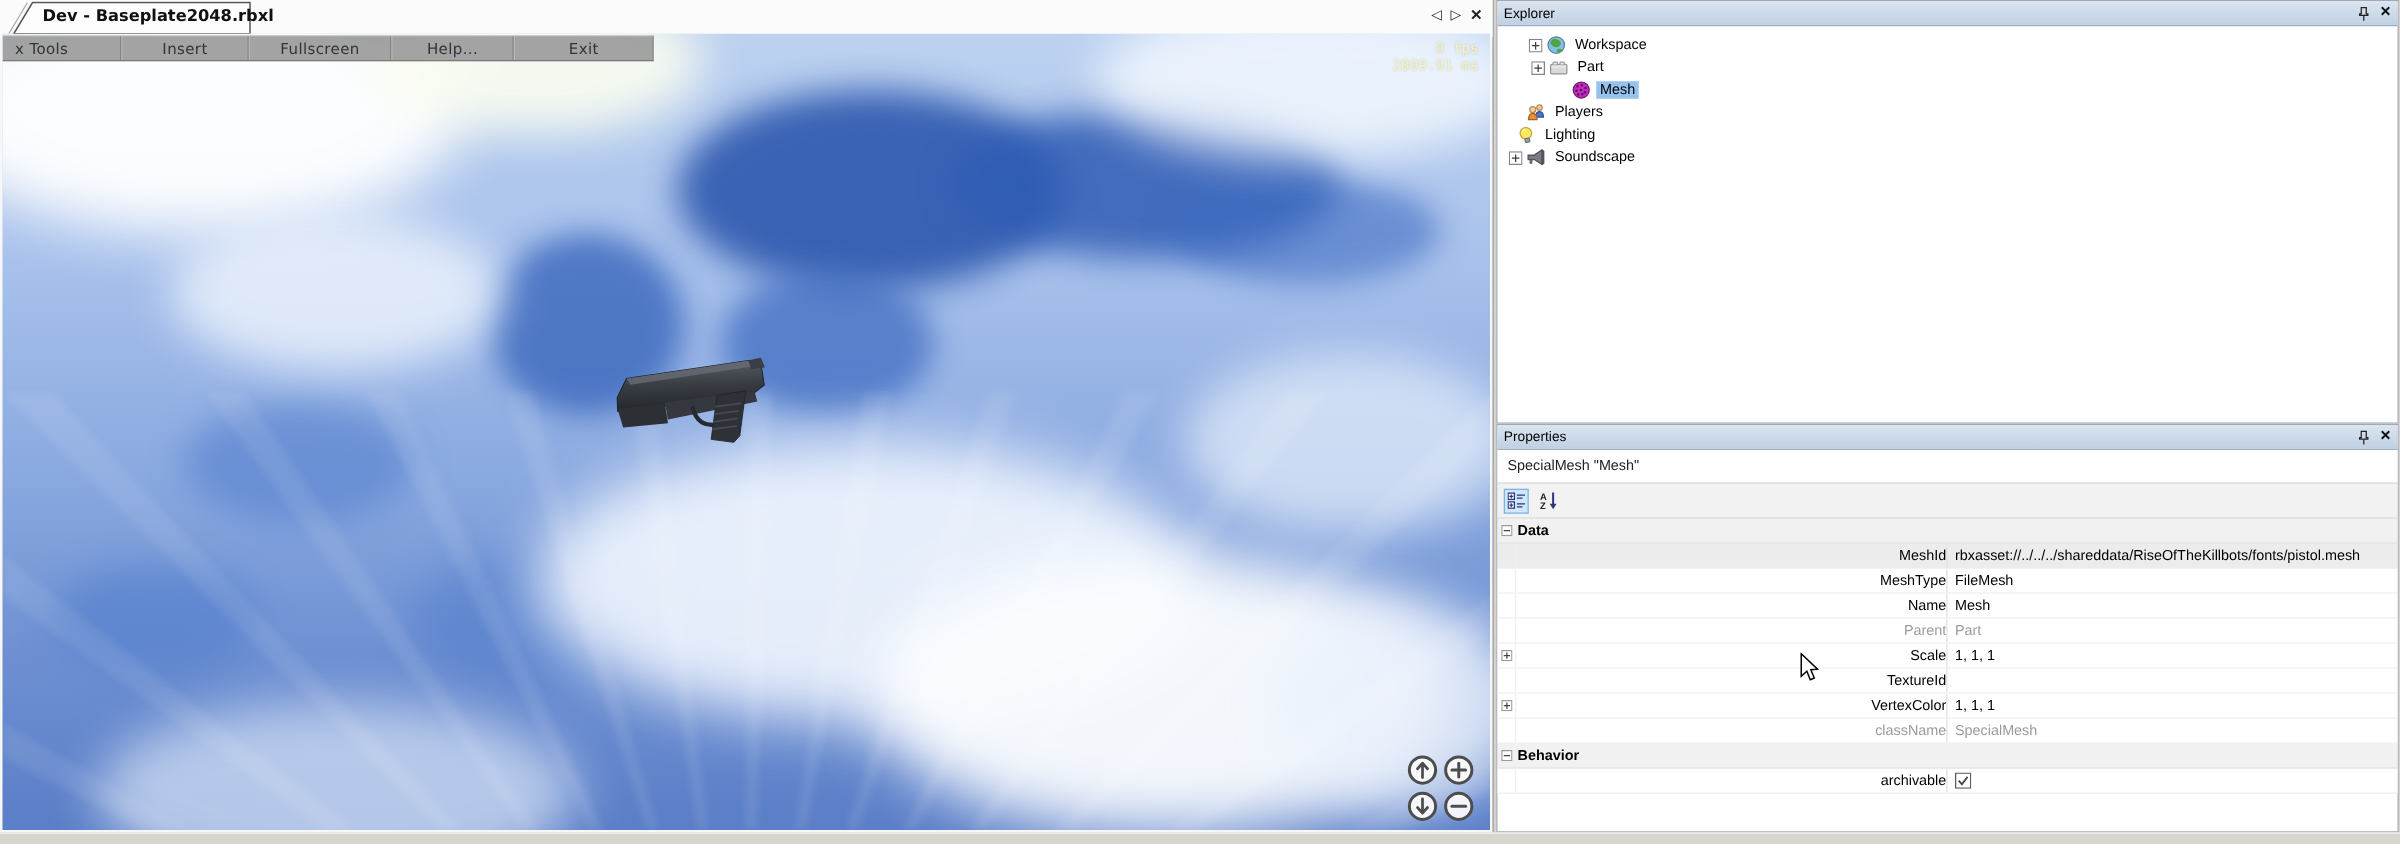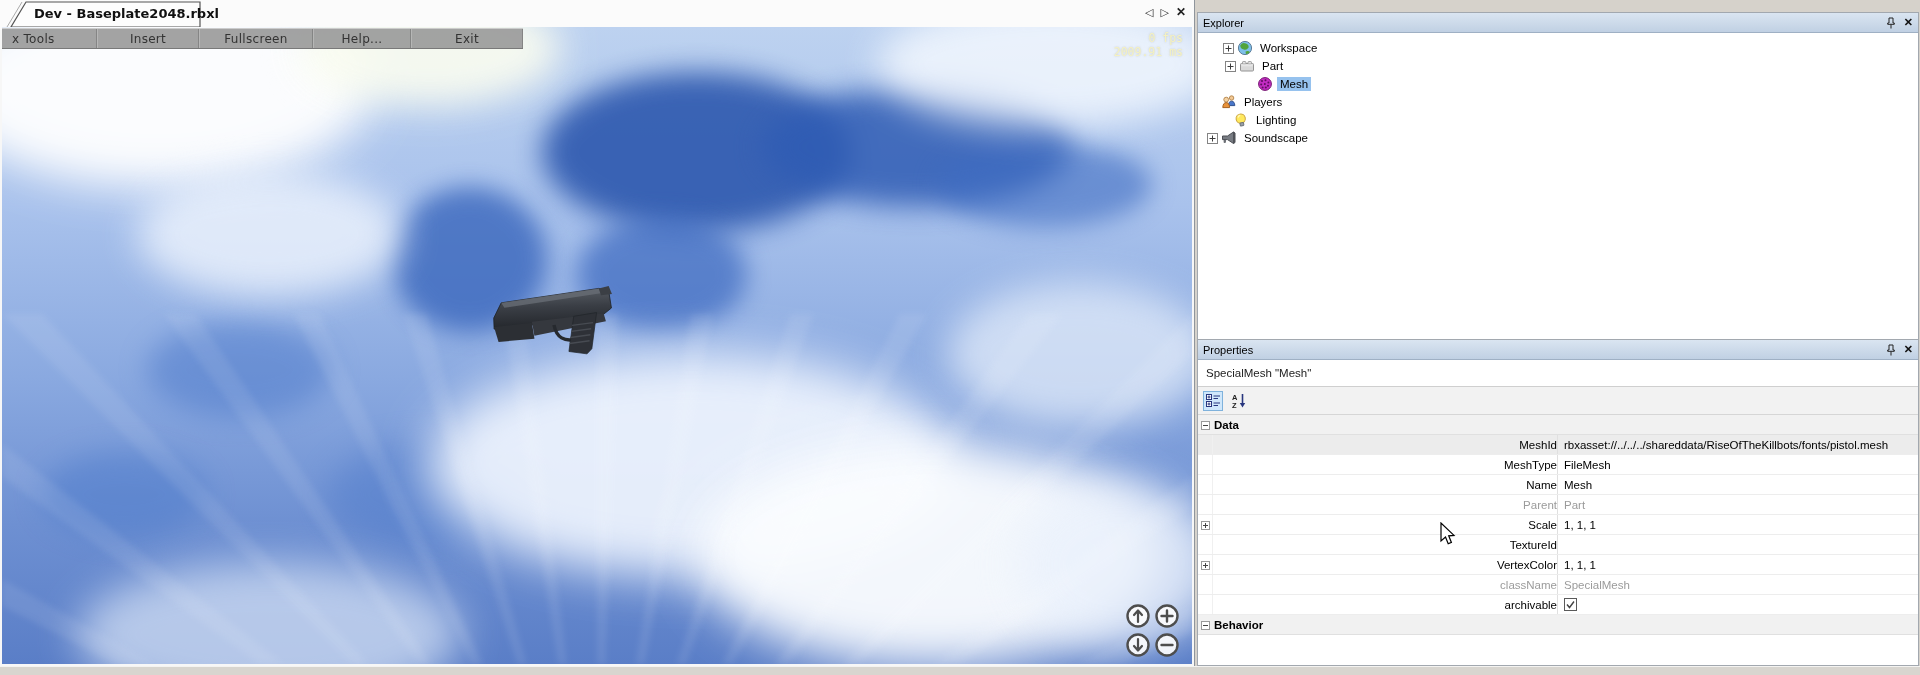--- a/index.html
+++ b/index.html
@@ -34,21 +34,21 @@
   .menu-item:first-child{border-left:none;justify-content:flex-start;padding-left:10px;text-align:center;}
   
   .fps-box{position:absolute;right:9px;top:4px;text-align:right;color:#f6f2c0;
     font-family:"DejaVu Sans Mono",monospace;font-size:11.5px;line-height:14px;text-shadow:0 0 2px rgba(120,120,90,.35);}
   
   .view-controls{position:absolute;right:12px;bottom:6px;display:grid;grid-template-columns:26px 26px;grid-auto-rows:26px;gap:3px;}
   .circle-btn{width:26px;height:26px;cursor:pointer;}
 
   
   .panel{position:absolute;background:#fff;border:1px solid #a2a8af;box-sizing:border-box;}
-  .explorer{left:1197px;top:12px;width:722px;height:339px;}
+  .explorer{left:1197px;top:0;width:722px;height:339px;}
   .properties{left:1197px;top:339px;width:722px;height:327px;}
   .panel-header{height:19px;display:flex;align-items:center;padding:0 5px;
     background:linear-gradient(#dae5f1,#c0d0e3);border-bottom:1px solid #9fb0c4;}
   .panel-title{font-size:11px;color:#000;flex:1;}
   .panel-btns{display:flex;gap:8px;align-items:center;}
   .pin-icon svg{display:block;}
   .close-icon{font-size:11px;font-weight:bold;color:#111;line-height:11px;cursor:pointer;}
 
   
   .tree{padding-top:6px;}
@@ -250,21 +250,21 @@
           <span class="ticon">
             <svg width="16" height="16" viewBox="0 0 16 16">
               <circle cx="10.6" cy="4" r="2.2" fill="#f2c894" stroke="#b98c55"></circle>
               <path d="M7.4 11.6 q0.2 -4.4 3.2 -4.4 q3 0 3.2 4.4 Z" fill="#4976c9" stroke="#30518f"></path>
               <circle cx="5.2" cy="5.6" r="2.4" fill="#f6d2a0" stroke="#b98c55"></circle>
               <path d="M1.8 13.6 q0.2 -5 3.4 -5 q3.2 0 3.4 5 Z" fill="#e8923a" stroke="#a5621f"></path>
             </svg>
           </span>
           <span class="tlabel">Players</span>
         </div>
-        <div class="tree-row" style="padding-left: 20px;">
+        <div class="tree-row" style="padding-left: 0;">
           <span class="exp"></span>
           <span class="ticon">
             <svg width="16" height="16" viewBox="0 0 16 16">
               <g transform="rotate(-12 8 8)">
                 <circle cx="8" cy="6.6" r="4.6" fill="#ffe95e" stroke="#c9a23a"></circle>
                 <path d="M5.6 5 q1 -1.6 2.6 -1.6" stroke="#fff7bd" stroke-width="1.2" fill="none"></path>
                 <rect x="6.2" y="10.8" width="3.6" height="3" rx="0.6" fill="#9aa0a8" stroke="#6e747c"></rect>
               </g>
             </svg>
           </span>
@@ -385,39 +385,39 @@
               </svg></span>
           </span>
           <span class="pname">VertexColor</span>
           <span class="pval">1, 1, 1</span>
         </div>
         <div class="prow">
           <span class="gutter"></span>
           <span class="pname ro">className</span>
           <span class="pval ro">SpecialMesh</span>
         </div>
+        <div class="prow section">
+          <span class="boxglyph" style="margin-left: 3px;"><svg width="9" height="9" viewBox="0 0 9 9">
+              <rect x="0.5" y="0.5" width="8" height="8" fill="#fff" stroke="#9a9a9a"></rect>
+              <line x1="2" y1="4.5" x2="7" y2="4.5" stroke="#444"></line>
+            </svg></span>
+          <span class="sec-label">Behavior</span>
+        </div>
         <div class="prow">
           <span class="gutter"></span>
           <span class="pname">archivable</span>
           <span class="pval">
             <span style="display: inline-flex;">
               <svg width="13" height="13" viewBox="0 0 13 13">
                 <rect x="0.5" y="0.5" width="12" height="12" fill="#fff" stroke="#5a5a5a"></rect>
                 <path d="M3 6.5 L5.5 9.5 L10 3.5" fill="none" stroke="#444" stroke-width="1.4"></path>
               </svg>
             </span>
           </span>
         </div>
-        <div class="prow section">
-          <span class="boxglyph" style="margin-left: 3px;"><svg width="9" height="9" viewBox="0 0 9 9">
-              <rect x="0.5" y="0.5" width="8" height="8" fill="#fff" stroke="#9a9a9a"></rect>
-              <line x1="2" y1="4.5" x2="7" y2="4.5" stroke="#444"></line>
-            </svg></span>
-          <span class="sec-label">Behavior</span>
-        </div>
       </div>
   </div>
 
   <div class="bottom-strip"></div>
 
   <svg class="mouse-cursor" width="18" height="26" viewBox="0 0 18 26">
     <path d="M1 1 L1 19 L5.5 15 L8.2 21.8 L11.4 20.4 L8.7 13.8 L14 13.4 Z" fill="#fff" stroke="#000" stroke-width="1.2"></path>
   </svg>
 </div>
 

